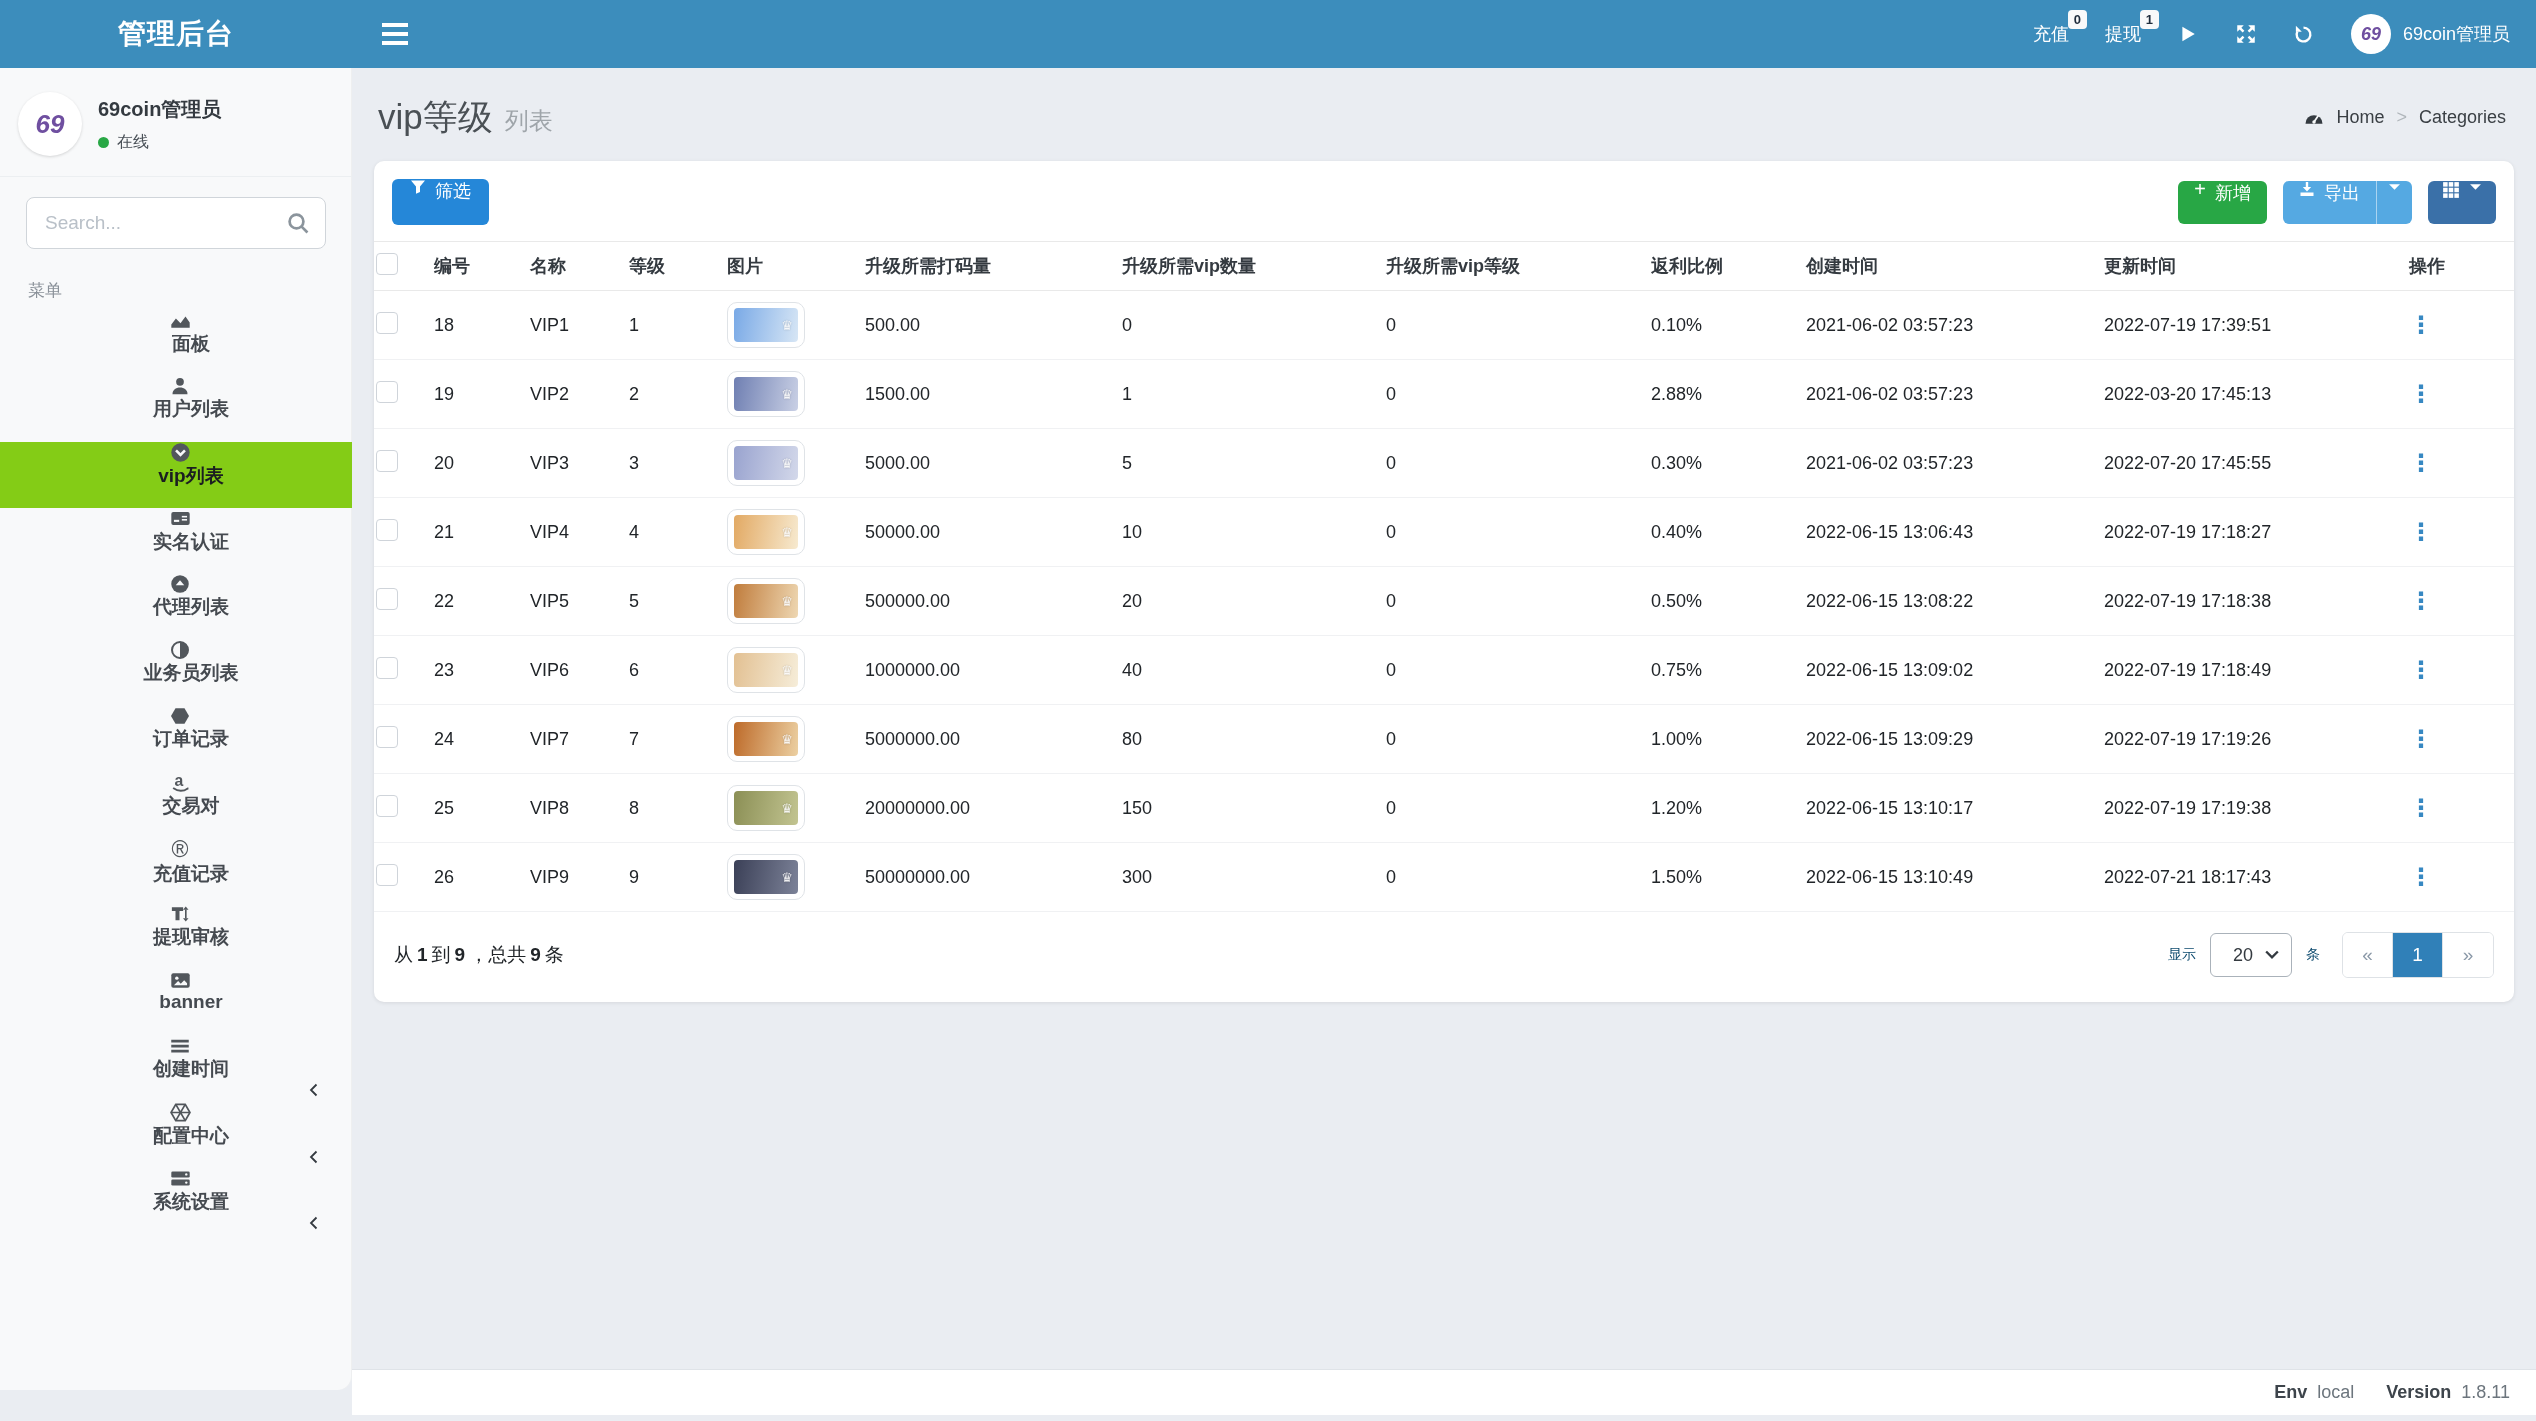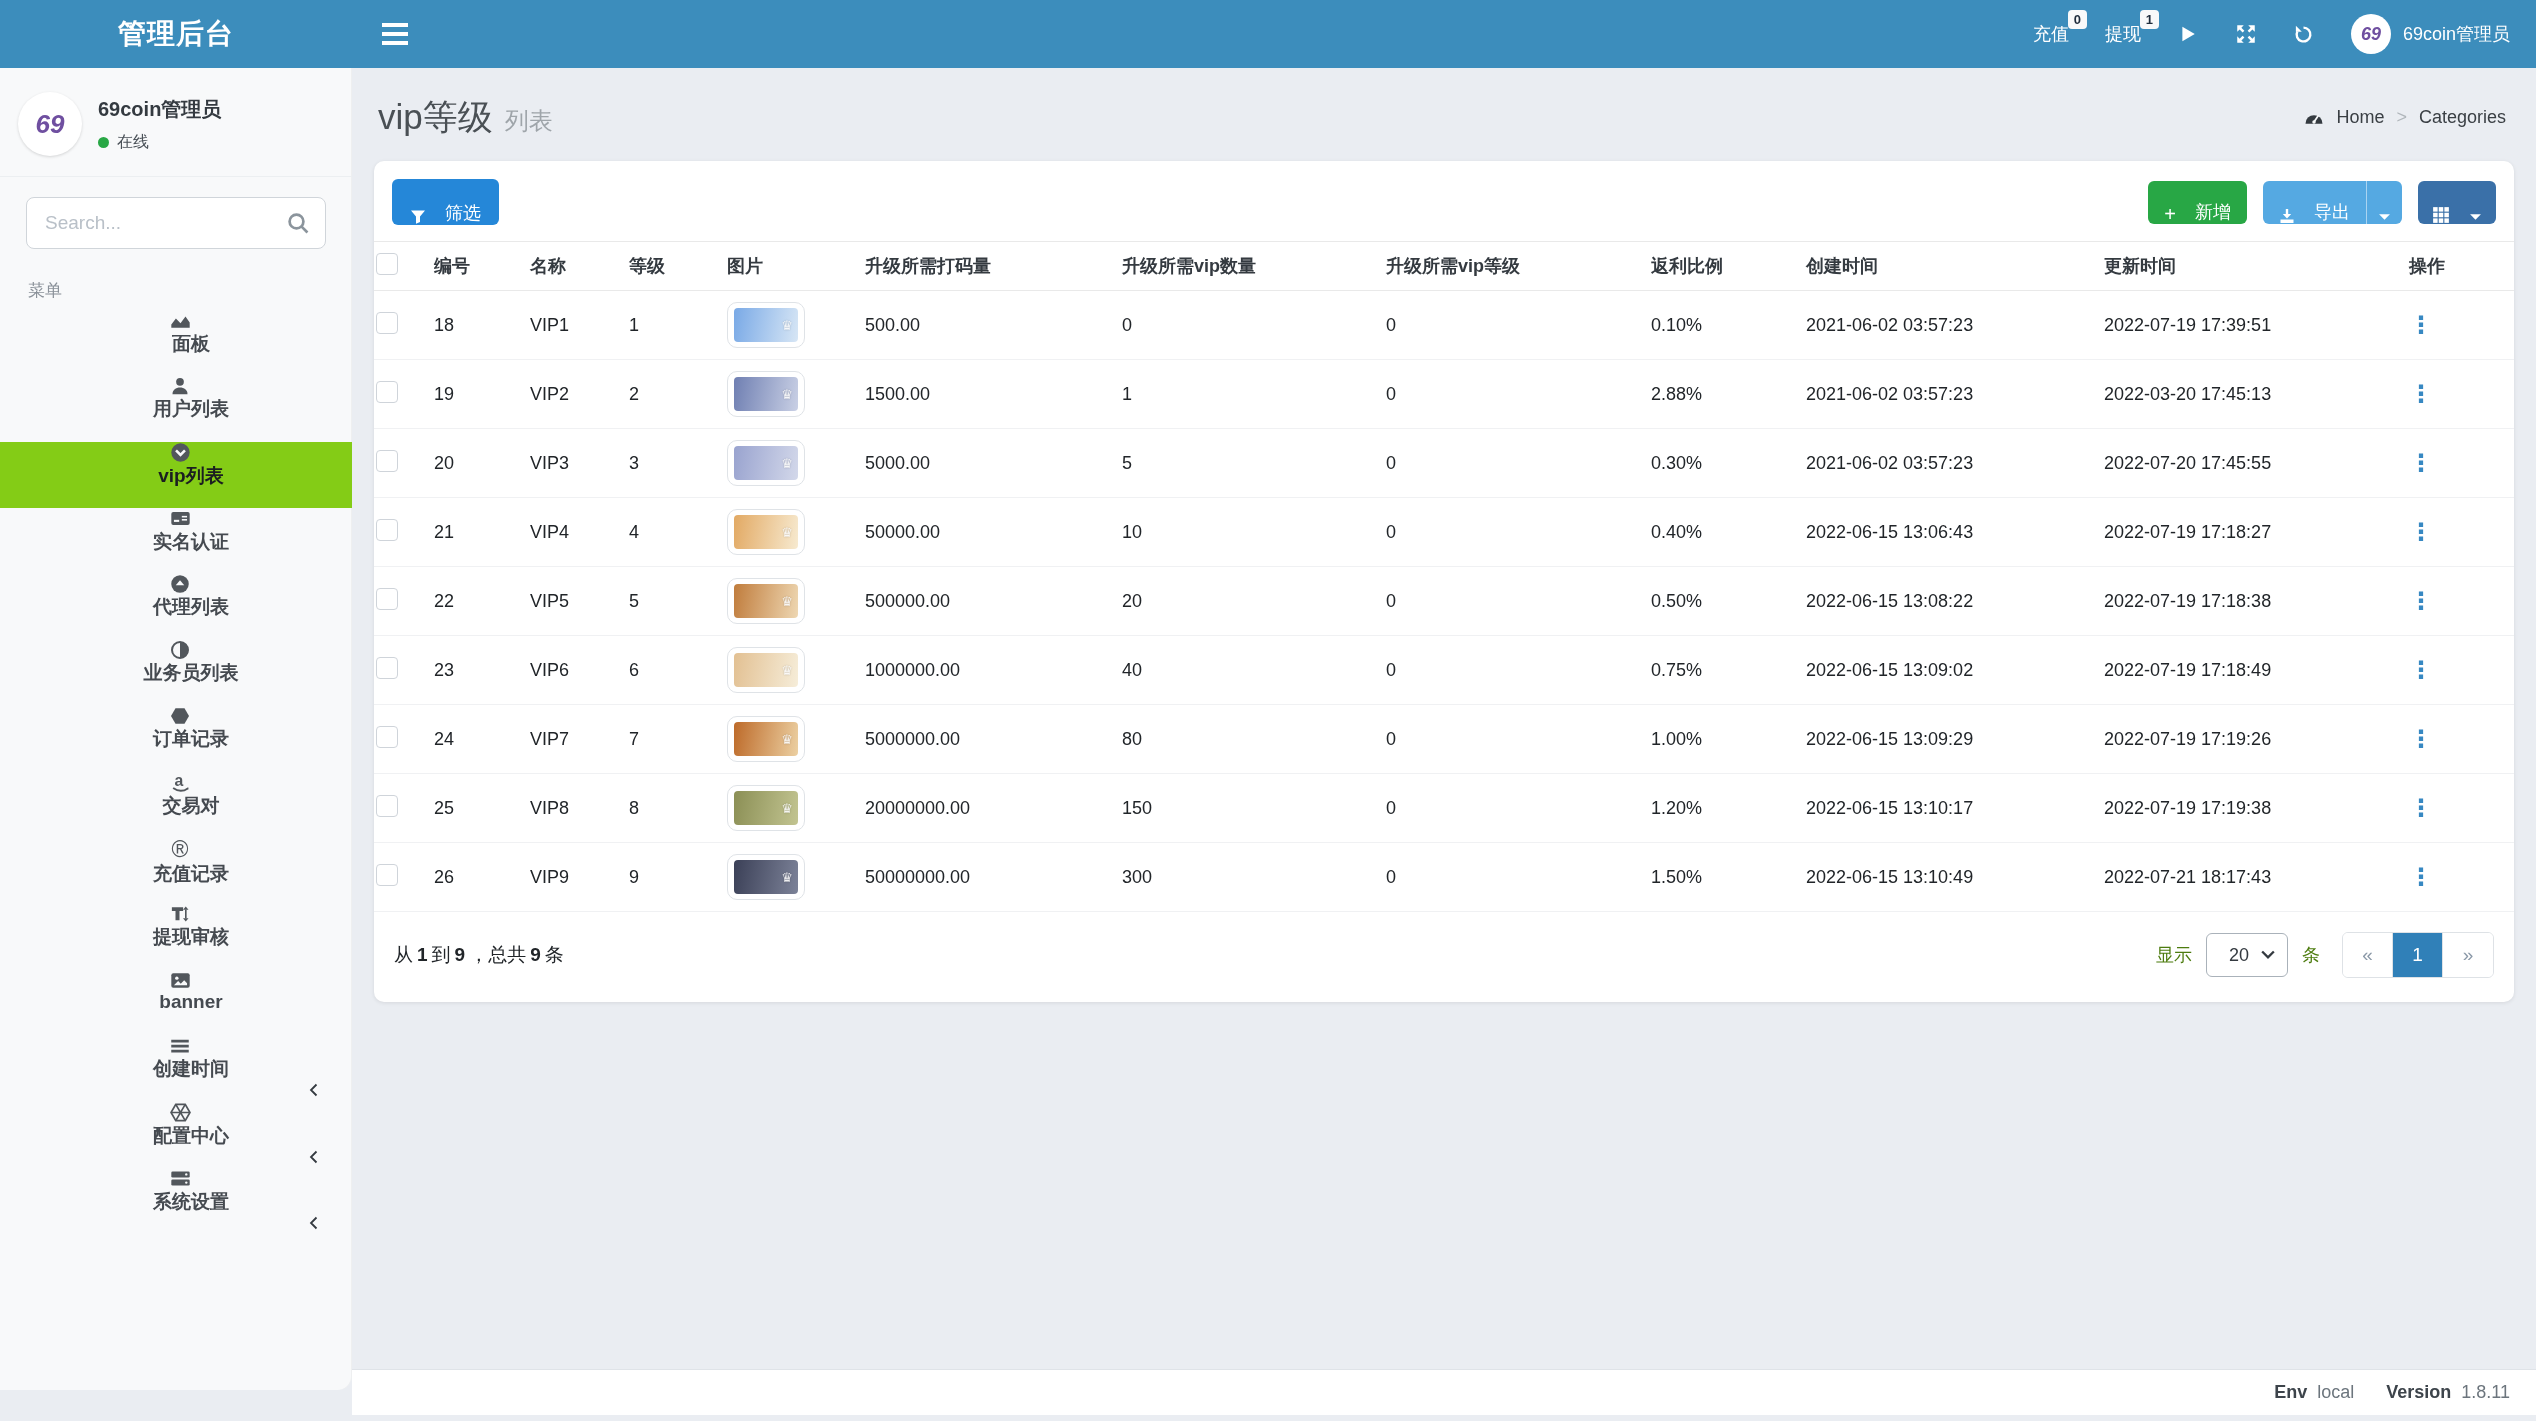--- a/index.html
+++ b/index.html
@@ -43,21 +43,21 @@
   .content { position:absolute; top:68px; left:352px; right:0; height:1301px; }
   .content-header { display:flex; align-items:center; justify-content:space-between; padding:26px 30px 20px 26px; }
   .page-title { font-size:35px; color:#4a5055; }
   .page-sub { font-size:24px; color:#9fa5aa; margin-left:12px; }
   .breadcrumb { display:flex; align-items:center; gap:12px; font-size:18px; color:#3a3f44; }
   .breadcrumb .sep { color:#b0b6bb; }
   .breadcrumb .bc-ico { color:#343a40; display:flex; }
 
   .card { margin:0 22px; background:#fff; border-radius:10px; box-shadow:0 1px 4px rgba(0,0,0,.09); overflow:hidden; }
   .toolbar { display:flex; align-items:center; padding:18px 18px 16px 18px; }
-  .btn { border:none; cursor:pointer; color:#fff; border-radius:6px; font-size:18px; font-family:Liberation Sans, sans-serif; display:inline-flex; align-items:flex-end; justify-content:center; gap:19px; }
+  .btn { border:none; cursor:pointer; color:#fff; border-radius:6px; font-size:18px; font-family:Liberation Mono, monospace; display:inline-flex; align-items:flex-start; justify-content:center; gap:9px; }
   .btn-filter { background:#2587d8; height:46px; padding:0 18px; }
   .toolbar-right { margin-left:auto; display:flex; align-items:center; gap:16px; }
   .btn-add { background:#28a745; height:43px; padding:0 16px; }
   .btn-export-group { display:flex; height:43px; border-radius:6px; overflow:hidden; }
   .btn-export { background:#55a9e2; height:43px; padding:0 16px; border-radius:0; }
   .btn-export-caret { background:#55a9e2; width:36px; height:43px; border-radius:0; border-left:1px solid rgba(255,255,255,.5); }
   .btn-view { background:#3a70a8; height:43px; padding:0 14px; }
 
   .tbl { --cols:58px 96px 99px 98px 138px 257px 264px 265px 155px 298px 291px 1fr; }
   .t-head, .t-row { display:grid; grid-template-columns:var(--cols); align-items:center; padding:0 2px; }
@@ -66,21 +66,21 @@
   .cb { width:22px; height:22px; border:1px solid #cfd4da; border-radius:4px; appearance:none; background:#fff; cursor:pointer; }
   .thumb { width:78px; height:46px; border:1px solid #dfe3e7; border-radius:10px; background:#fff; display:flex; align-items:center; justify-content:center; }
   .thumb .grad { width:64px; height:34px; border-radius:4px; position:relative; }
   .thumb .crown { position:absolute; right:5px; top:50%; transform:translateY(-50%); font-size:13px; color:rgba(255,255,255,.9); text-shadow:0 0 2px rgba(0,0,0,.25); }
   .row-actions { color:#3788c2; font-size:24px; font-weight:bold; cursor:pointer; padding-left:14px; letter-spacing:1px; }
 
   .card-footer { display:flex; align-items:center; justify-content:space-between; padding:20px 20px 24px 20px; }
   .summary { font-size:19px; color:#212529; }
   .summary b { padding:0 4px; }
   .pager-zone { display:flex; align-items:center; gap:14px; }
-  .show-lbl, .unit-lbl { font-size:18px; color:#4d7c0f; }
+  .show-lbl, .unit-lbl { font-size:14px; color:#0c4a6e; }
   .per-page { width:82px; height:44px; border:1px solid #aab2ba; border-radius:6px; background:#fff; display:flex; align-items:center; justify-content:space-between; padding:0 12px 0 22px; font-size:18px; color:#343a40; cursor:pointer; }
   .pager { display:flex; border:1px solid #dee2e6; border-radius:6px; overflow:hidden; margin-left:8px; }
   .pg { min-width:50px; height:44px; display:flex; align-items:center; justify-content:center; font-size:19px; background:#fff; color:#8b99a8; cursor:pointer; border-right:1px solid #dee2e6; }
   .pg:last-child { border-right:none; }
   .pg.active { background:#3080b8; color:#fff; }
 
   .main-footer { position:absolute; left:352px; right:0; top:1369px; height:46px; background:#fff; border-top:1px solid #dfe3e8; display:flex; align-items:center; justify-content:flex-end; gap:10px; padding-right:26px; font-size:18px; color:#6c757d; }
   .main-footer b { color:#3d444b; }
   svg { display:block; }
 </style>

